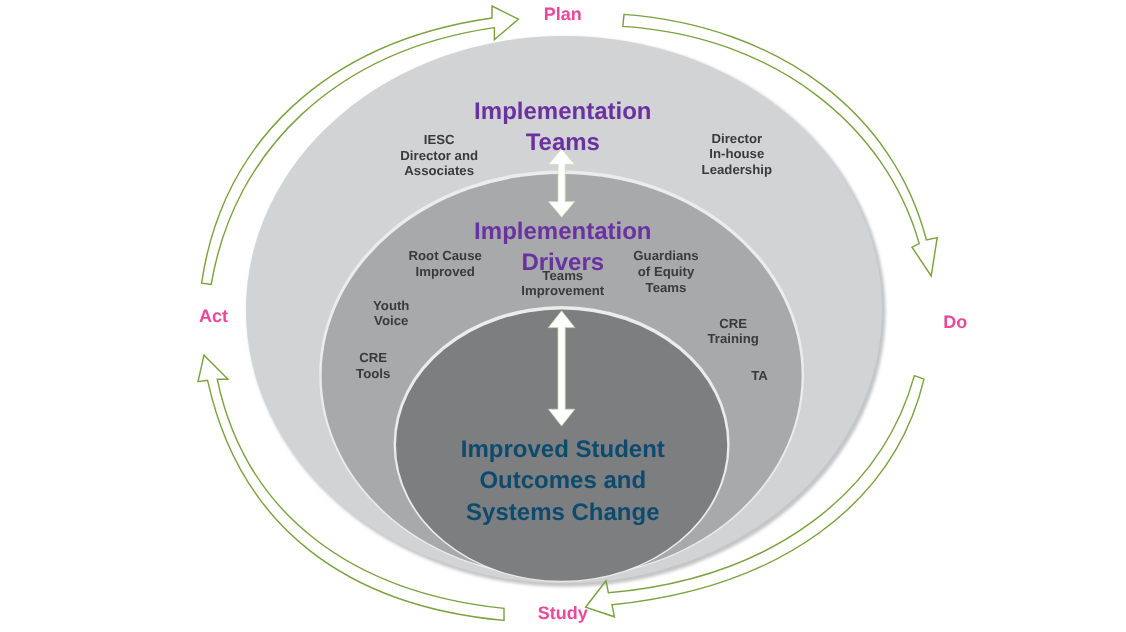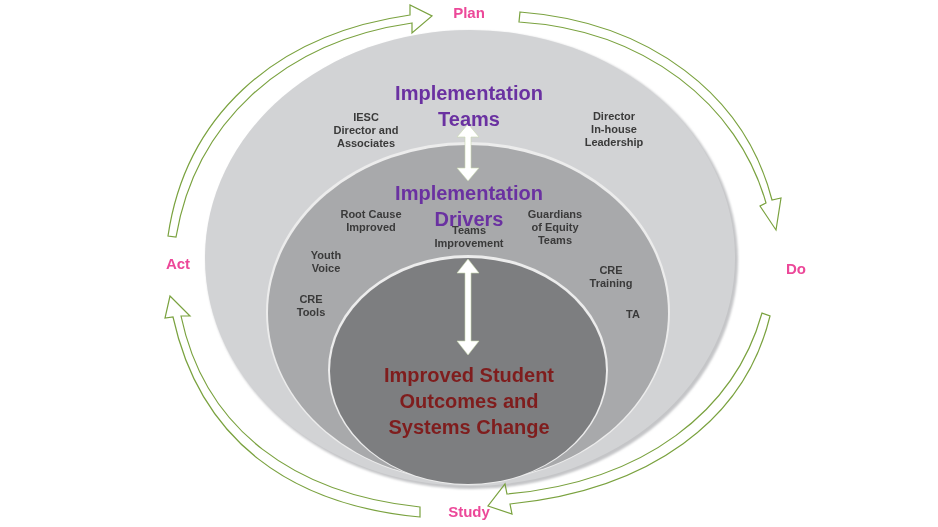--- a/index.html
+++ b/index.html
@@ -72,15 +72,15 @@
 of Equity
 Teams</div>
 <div class="lbl item" style="left:326px; top:249px;">Youth
 Voice</div>
 <div class="lbl item" style="left:311px; top:293px;">CRE
 Tools</div>
 <div class="lbl item" style="left:611px; top:264px;">CRE
 Training</div>
 <div class="lbl item" style="left:633px; top:308px;">TA</div>
 
-<div class="lbl title-purple" style="left:469px; top:362px; color:#7f1d1d;text-align:center;">Improved Student
+<div class="lbl title-purple" style="left:469px; top:362px; color:#0c4a6e;text-align:center;">Improved Student
 Outcomes and
 Systems Change</div>
 
 </body></html>

